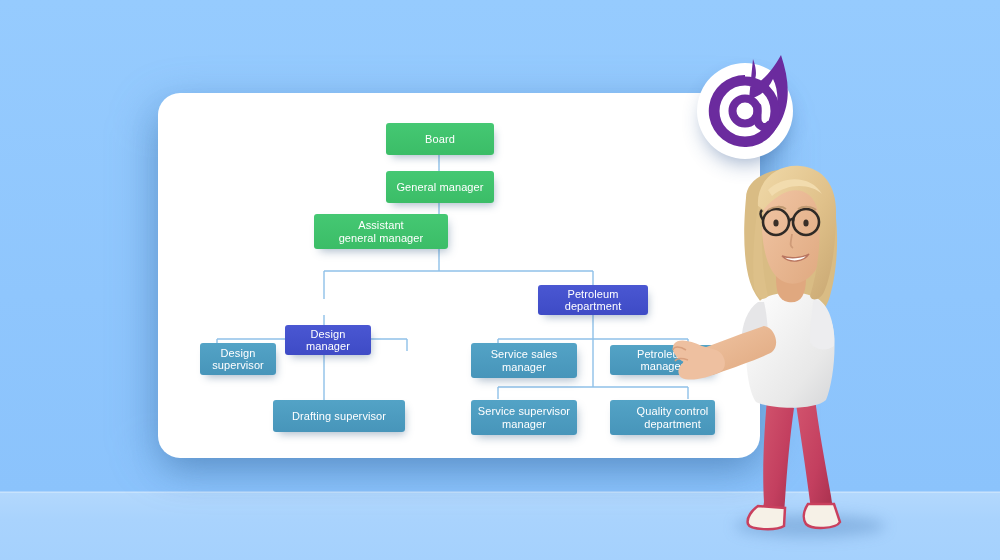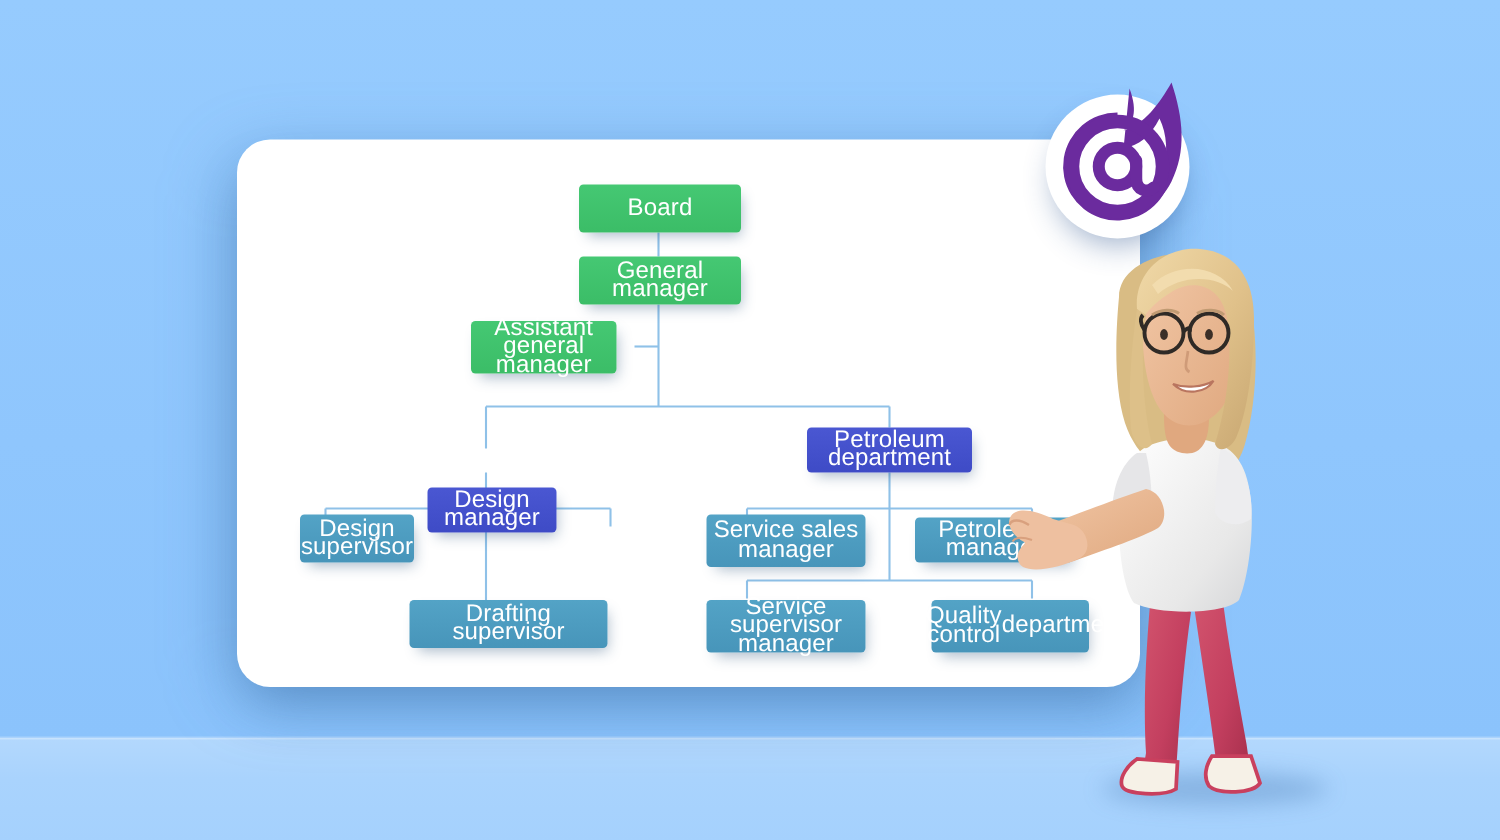--- a/index.html
+++ b/index.html
@@ -27,21 +27,21 @@
     background:#ffffff;border-radius:22px;
     box-shadow:0 18px 34px -10px rgba(45,95,150,.35);
     overflow:hidden;}
 
   
   .chart{position:absolute;left:0;top:0;width:602px;height:365px;}
   .lines{position:absolute;left:0;top:0;width:602px;height:365px;}
 
   .node{position:absolute;display:flex;align-items:center;justify-content:center;
     text-align:center;color:#ffffff;border-radius:3px;
-    font-size:16px;line-height:12.5px;letter-spacing:.1px;
+    font-size:11px;line-height:12.5px;letter-spacing:.1px;
     box-shadow:3px 5px 9px -3px rgba(40,80,120,.40);
     padding:0 4px;box-sizing:border-box;}
   .node.green{background:linear-gradient(180deg,#45c873 0%,#3bbd67 100%);}
   .node.indigo{background:linear-gradient(180deg,#4a57d2 0%,#3e4bc6 100%);}
   .node.teal{background:linear-gradient(180deg,#53a3c6 0%,#4795ba 100%);}
   .node span{display:block;}
 
   
   .logo{position:absolute;left:693px;top:49px;width:112px;height:112px;}
   .logo-disc{position:absolute;left:4px;top:14px;width:96px;height:96px;
@@ -102,21 +102,21 @@
       </svg>
 
       <div class="node green" style="left:228px;top:30px;width:108px;height:32px;">
         <span>Board</span>
       </div>
 
       <div class="node green" style="left:228px;top:78px;width:108px;height:32px;">
         <span>General manager</span>
       </div>
 
-      <div class="node green" style="left:156px;top:121px;width:97px;height:35px;flex-direction:column;">
+      <div class="node green" style="left:156px;top:121px;width:134px;height:35px;flex-direction:column;">
         <span>Assistant</span>
         <span>general manager</span>
       </div>
 
       <div class="node indigo" style="left:127px;top:192px;width:86px;height:30px;margin-top:40px;">
         <span>Design manager</span>
       </div>
 
       <div class="node indigo" style="left:380px;top:192px;width:110px;height:30px;">
         <span>Petroleum department</span>
@@ -138,21 +138,21 @@
 
       <div class="node teal" style="left:115px;top:307px;width:132px;height:32px;">
         <span>Drafting supervisor</span>
       </div>
 
       <div class="node teal" style="left:313px;top:307px;width:106px;height:35px;flex-direction:column;">
         <span>Service supervisor</span>
         <span>manager</span>
       </div>
 
-      <div class="node teal" style="left:463px;top:307px;width:105px;height:35px;padding-left:24px;">
+      <div class="node teal" style="left:452px;top:307px;width:105px;height:35px;flex-direction:column;padding-left:24px;">
         <span>Quality control</span>
         <span>department</span>
       </div>
 
     </div>
   </div>
 
   <div class="logo">
     <div class="logo-disc"></div>
     <svg width="112" height="112" viewBox="0 0 112 112">

